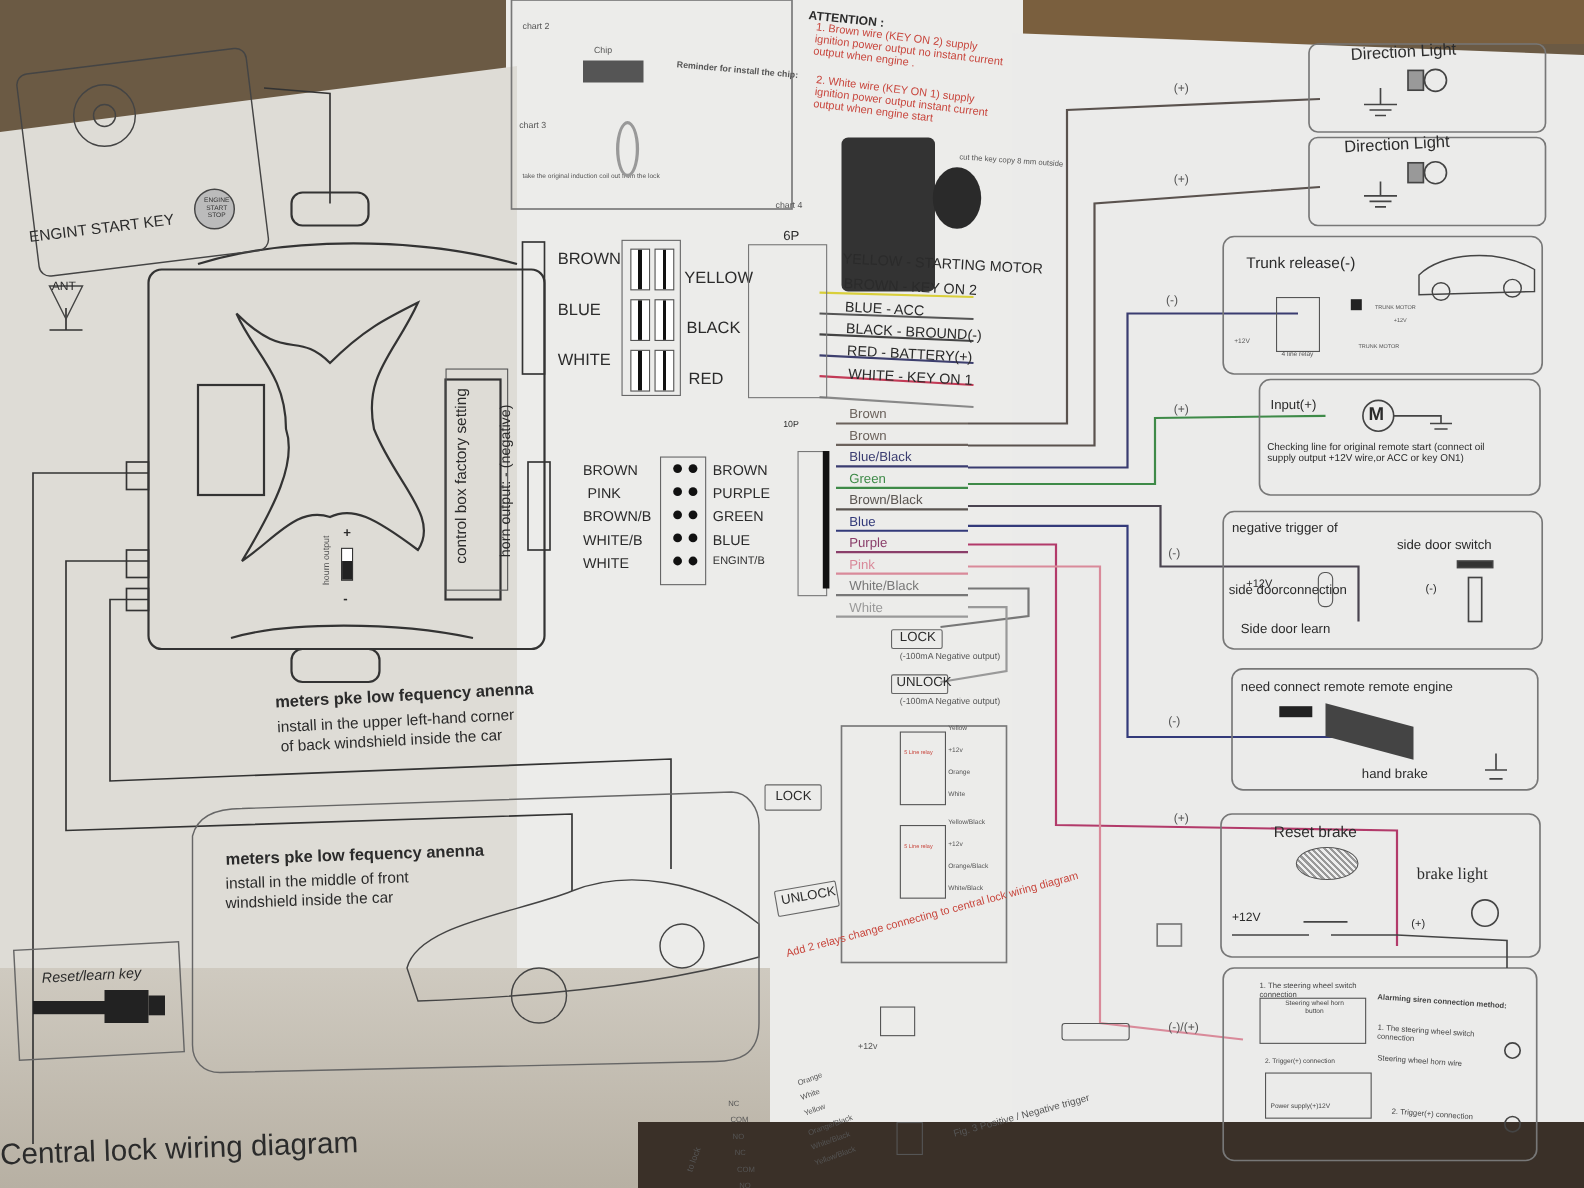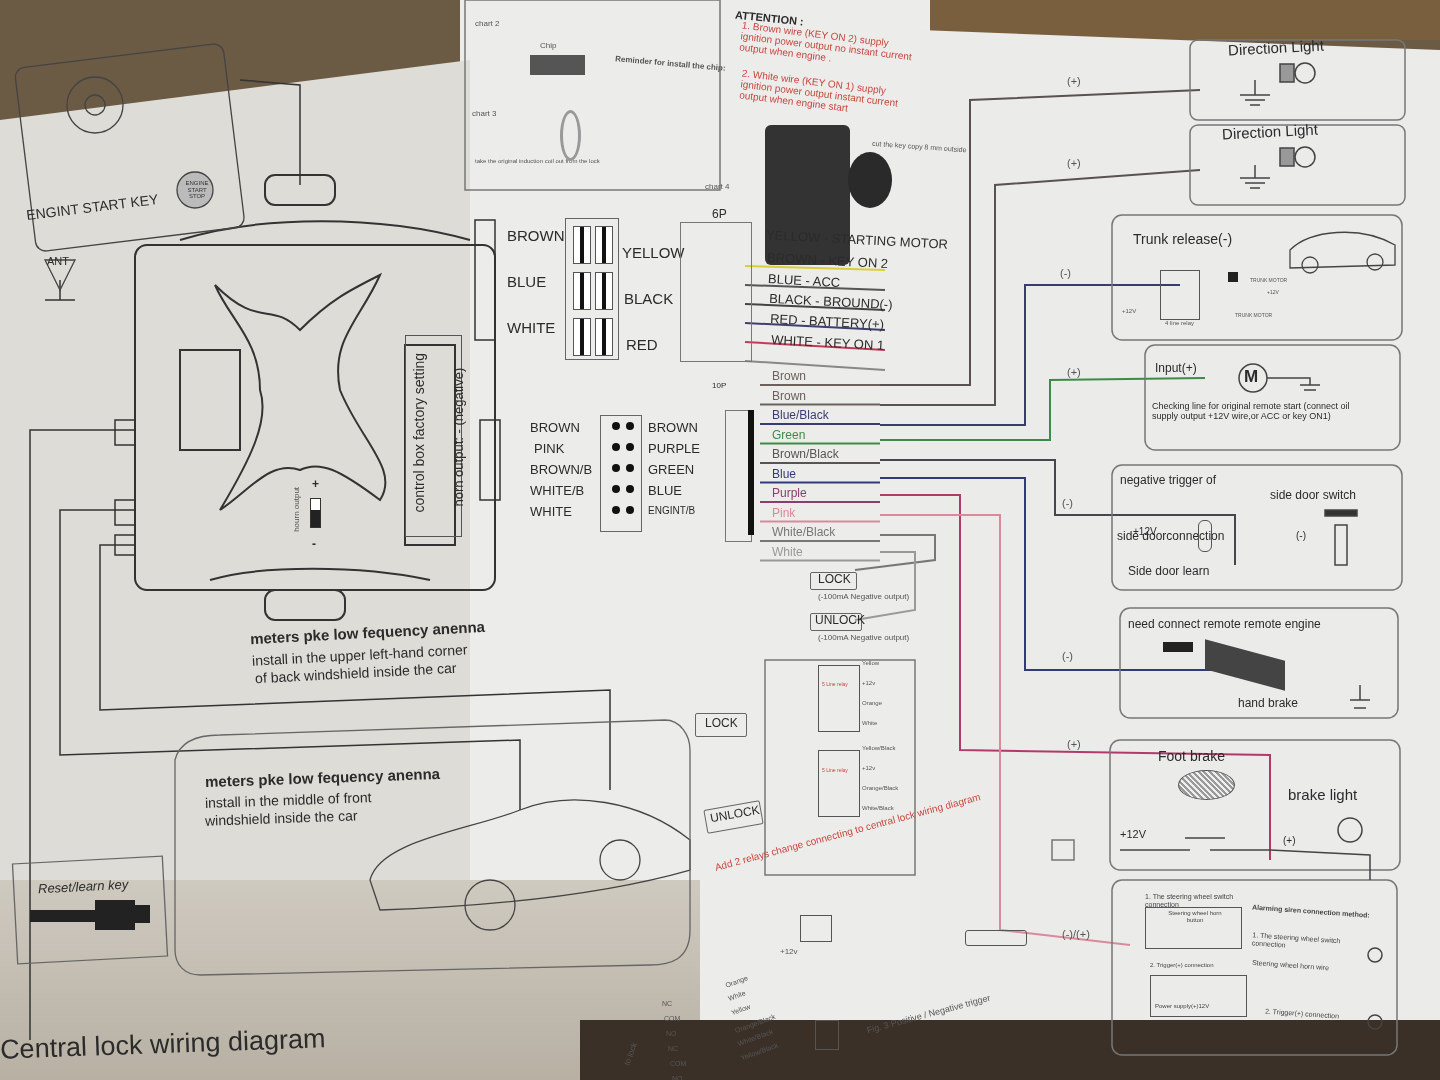--- a/index.html
+++ b/index.html
@@ -344,22 +344,22 @@
 <div class="t" style="left:1133px;top:526px;font-size:10px;">+12V</div>
 <div class="t" style="left:1296px;top:530px;font-size:10px;">(-)</div>
 <div class="t" style="left:1128px;top:565px;font-size:12px;">Side door learn</div>
 <div style="position:absolute;left:1198px;top:520px;width:12px;height:30px;border:1px solid #555;border-radius:6px;"></div>
 
 <div class="t" style="left:1128px;top:618px;font-size:12px;">need connect remote remote engine</div>
 <div class="t" style="left:1205px;top:697px;font-size:12px;margin-left:33px;">hand brake</div>
 <div style="position:absolute;left:1205px;top:650px;width:80px;height:30px;background:#444;transform:skewY(15deg);"></div>
 <div style="position:absolute;left:1163px;top:642px;width:30px;height:10px;background:#222;"></div>
 
-<div class="t" style="left:1158px;top:749px;font-size:14px;">Foot brake</div>
-<div class="t" style="left:1288px;top:787px;font-size:15px;">brake light</div>
+<div class="t" style="left:1158px;top:749px;font-size:14px;">Reset brake</div>
+<div class="t" style="left:1288px;top:787px;font-size:15px;font-family:Liberation Serif, serif;">brake light</div>
 <div class="t" style="left:1120px;top:828px;font-size:11px;">+12V</div>
 <div class="t" style="left:1283px;top:835px;font-size:10px;">(+)</div>
 <div style="position:absolute;left:1178px;top:770px;width:55px;height:28px;border:1.5px solid #555;border-radius:50%;background:repeating-linear-gradient(45deg,#999 0 2px,#eee 2px 4px);"></div>
 
 <div class="t" style="left:1145px;top:893px;font-size:7px;width:95px;white-space:normal;color:#444;">1. The steering wheel switch connection</div>
 <div style="position:absolute;left:1145px;top:907px;width:95px;height:40px;border:1px solid #555;"></div>
 <div class="t" style="left:1160px;top:910px;font-size:6px;width:70px;white-space:normal;text-align:center;color:#444;">Steering wheel horn button</div>
 <div class="t" style="left:1150px;top:962px;font-size:6px;color:#444;">2. Trigger(+) connection</div>
 <div style="position:absolute;left:1150px;top:975px;width:95px;height:40px;border:1px solid #555;"></div>
 <div class="t" style="left:1155px;top:1003px;font-size:6px;color:#444;">Power supply(+)12V</div>

